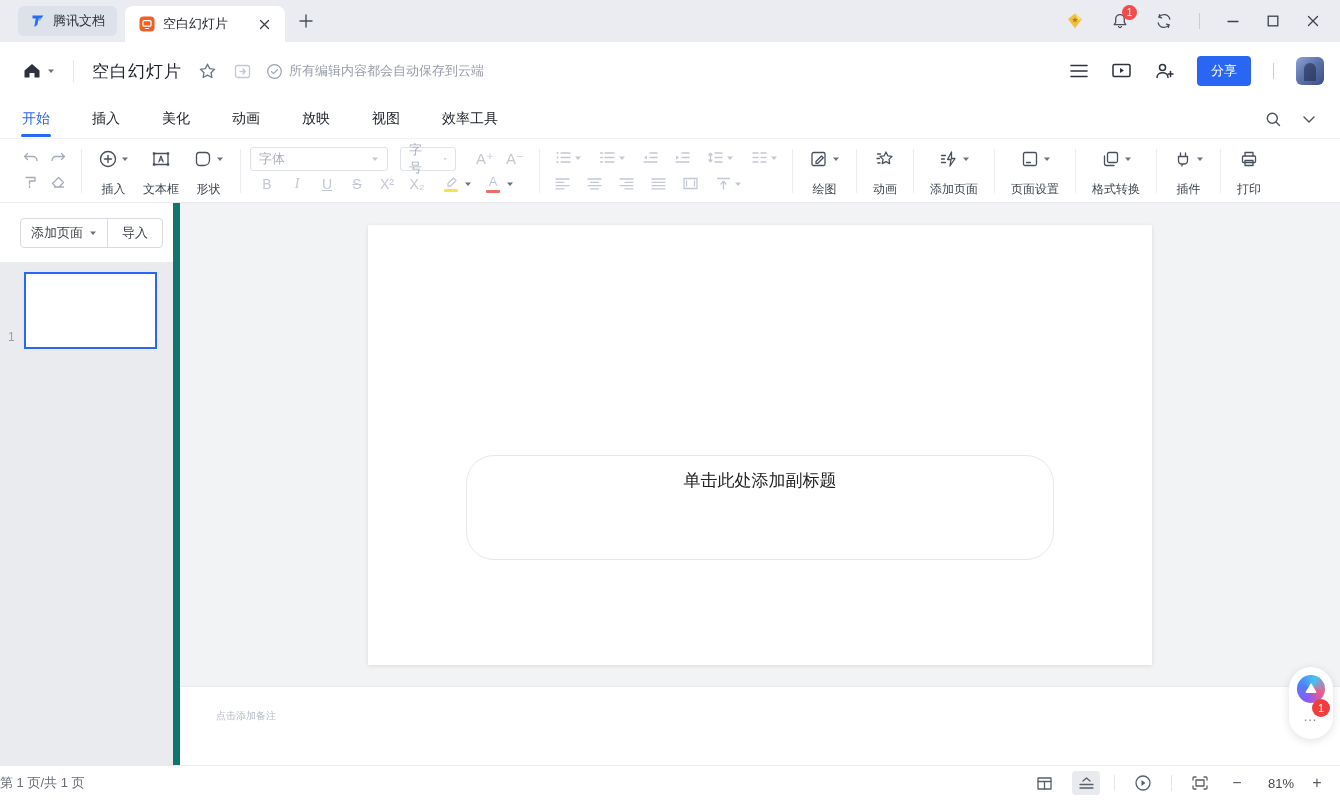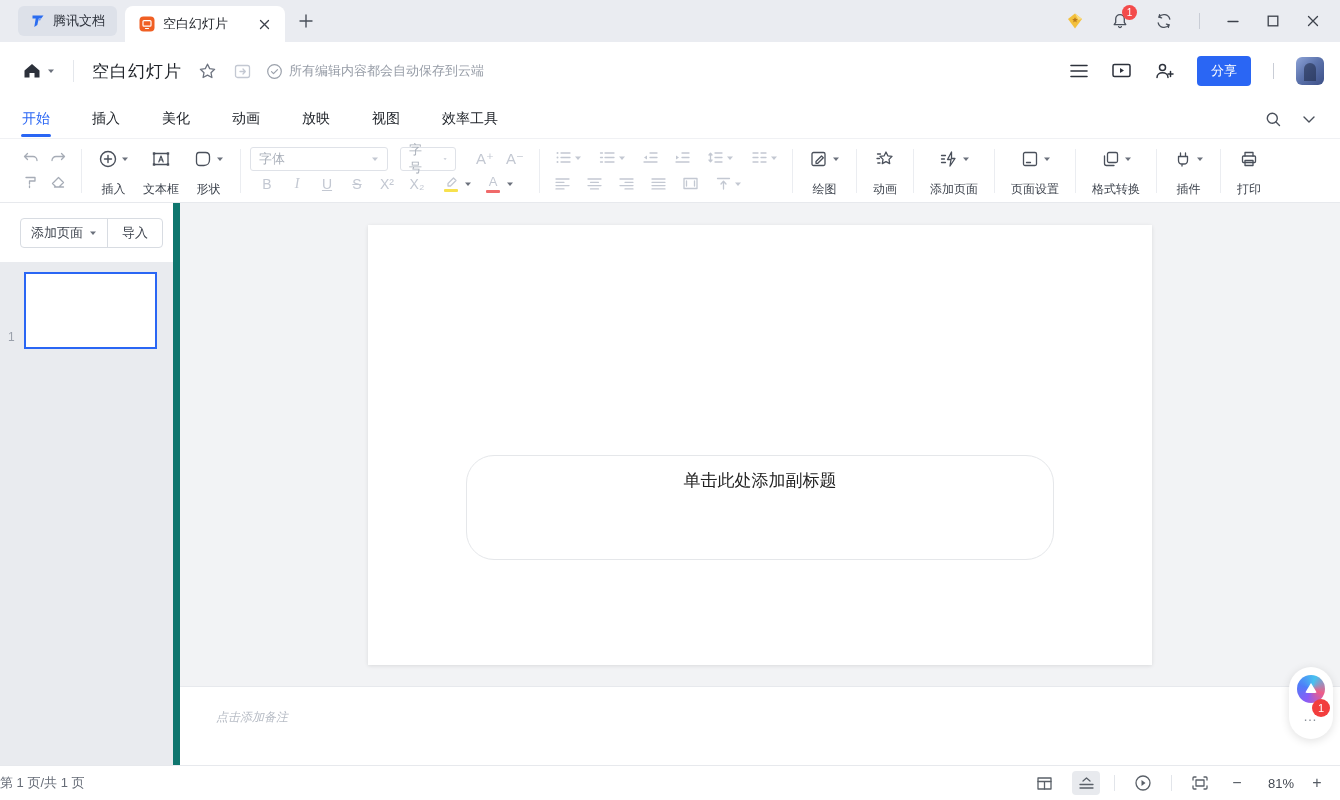--- a/index.html
+++ b/index.html
@@ -81,21 +81,21 @@
 
   
   .canvas { position:absolute; left:180px; top:203px; right:0; height:483px; background:#f2f3f5; overflow:hidden; }
   .slide { position:absolute; left:188px; top:22px; width:784px; height:440px; background:#fff; box-shadow:0 1px 4px rgba(0,0,0,.10); }
   .ph { position:absolute; left:98px; width:588px; border:1px solid #e5e7ea; display:flex; justify-content:center; }
   .ph-title { top:71px; height:152px; align-items:flex-end; padding-bottom:16px; font-size:38px; color:#111; letter-spacing:1px; }
   .ph-sub { top:230px; height:105px; align-items:flex-start; padding-top:13px; font-size:17px; color:#222;border-radius:28px; }
 
   
   .notes { position:absolute; left:180px; top:686px; right:0; height:79px; background:#fff; border-top:1px solid #e7e9ed; }
-  .notes-ph { position:absolute; left:36px; top:22px; font-size:12px; color:#b7bcc5;font-style:italic; }
+  .notes-ph { position:absolute; left:36px; top:22px; font-size:10px; color:#b7bcc5; }
 
   
   .statusbar { position:absolute; left:0; bottom:0; width:1340px; height:35px; background:#fff; border-top:1px solid #e7e9ed; display:flex; align-items:center; }
   .pageinfo { font-size:13px; color:#666c77; }
   .status-right { margin-left:auto; display:flex; align-items:center; gap:14px; margin-right:14px; }
   .ssep { width:1px; height:16px; background:#e2e5ea; }
   .sicon { width:28px; height:24px; display:flex; align-items:center; justify-content:center; border-radius:4px; cursor:pointer; }
   .sicon.on { background:#e8eaee; }
   .zoomtxt { font-size:13px; color:#454a53; min-width:34px; text-align:right; }
   .zbtn { font-size:16px; color:#555b64; width:18px; text-align:center; cursor:pointer; }

